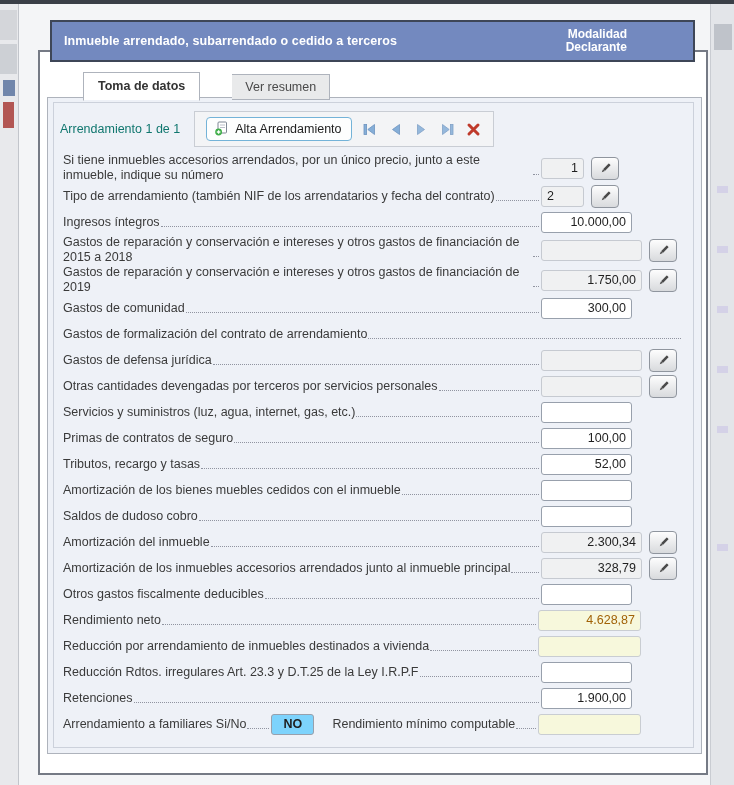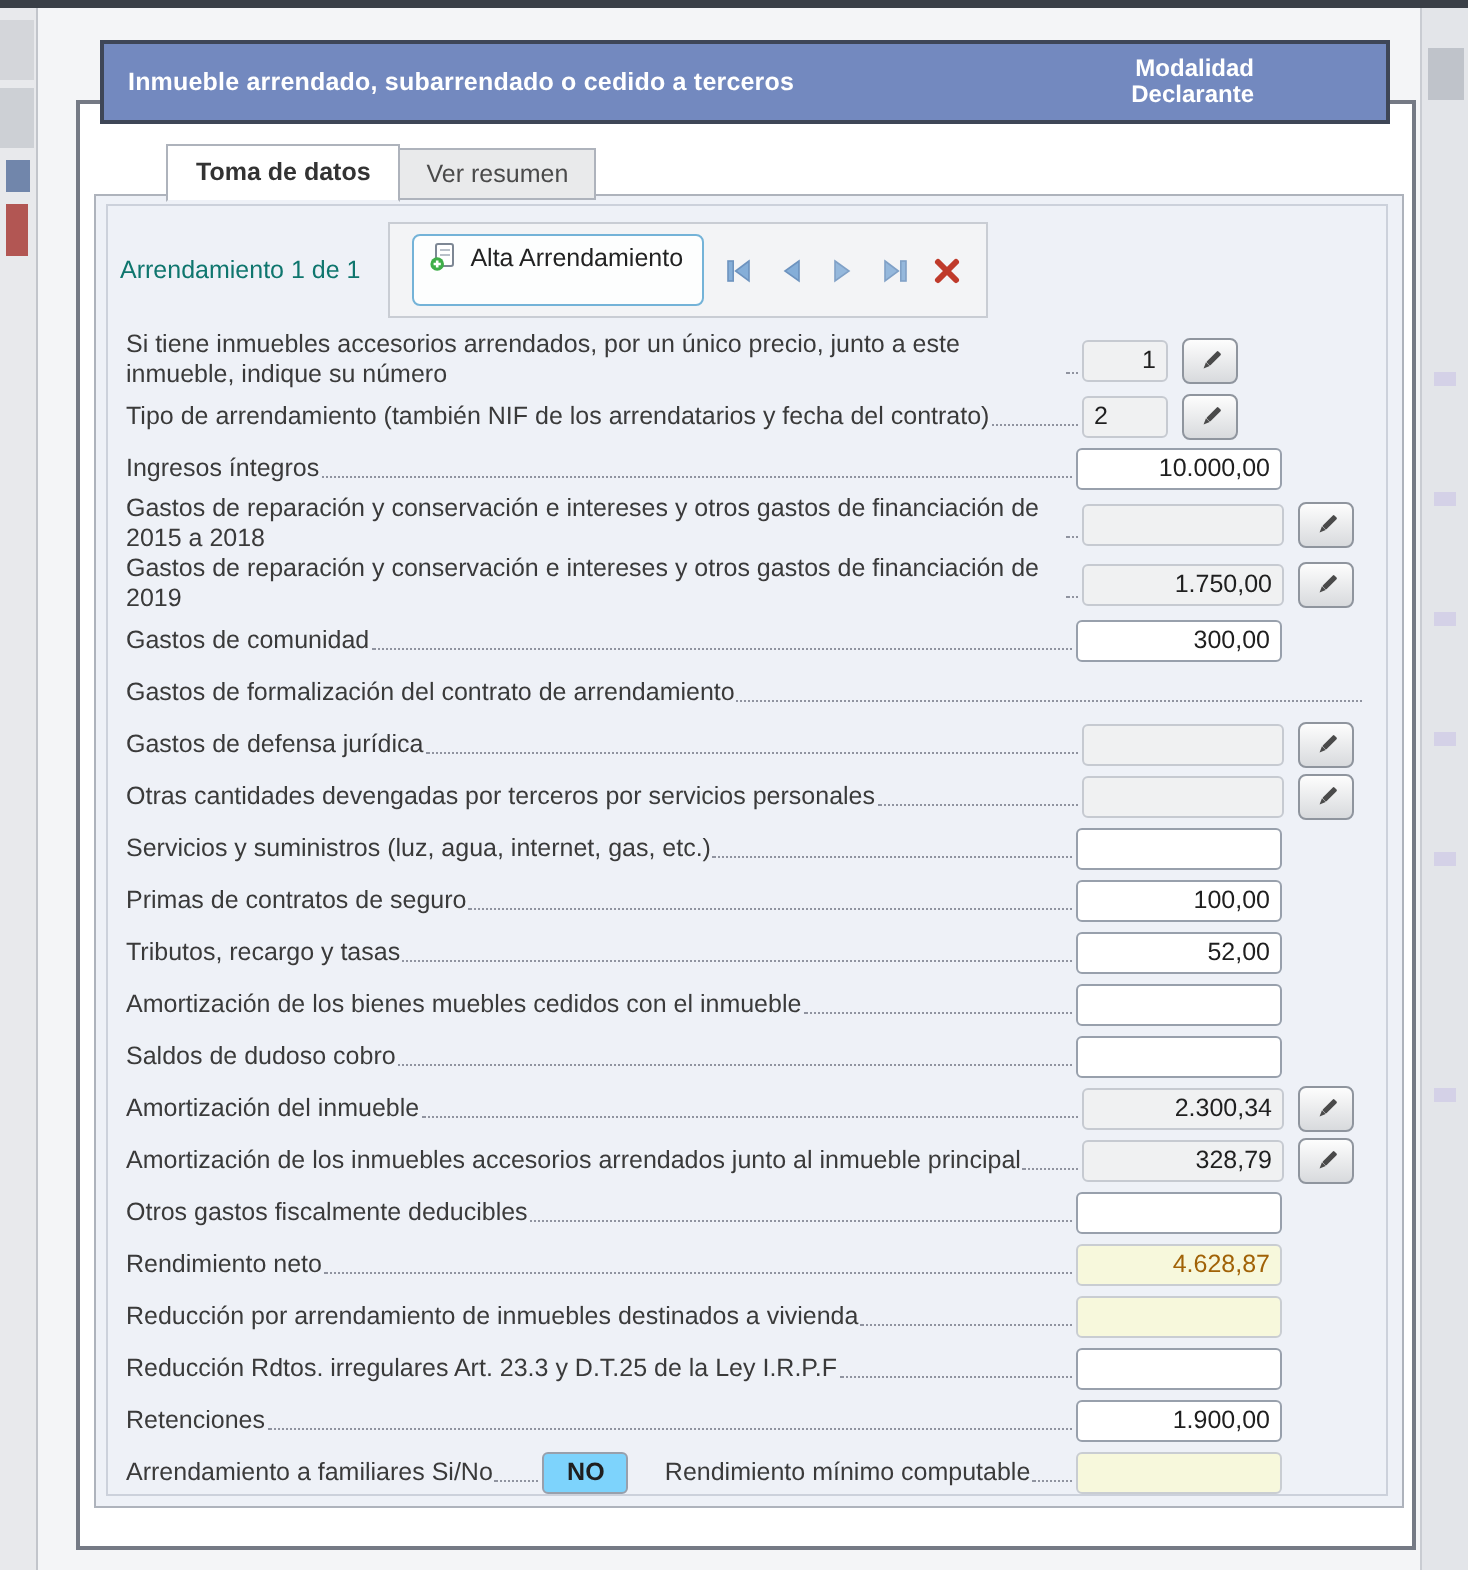--- a/index.html
+++ b/index.html
@@ -34,21 +34,21 @@
   .titlebar .tb-title{font-size:12.5px;font-weight:700;letter-spacing:.1px;}
   .titlebar .tb-mode{font-size:12px;font-weight:700;text-align:right;line-height:13px;}
 
   
   .tabs{position:absolute;left:7px;top:20px;display:flex;align-items:flex-end;z-index:5;padding-left:36px;}
   .tab{box-sizing:border-box;border:1px solid #aeb3bc;font-size:12.5px;cursor:default;}
   .tab.active{
     background:#ffffff;font-weight:700;color:#333;padding:6px 14px 7px;
     margin-bottom:-1px;border-bottom:1px solid #eef1f7;z-index:6;
   }
-  .tab.inactive{background:#e9eaeb;color:#4a4a4a;padding:5px 13px;border-left:none;}
+  .tab.inactive{background:#e9eaeb;color:#4a4a4a;padding:5px 13px;border-left:none;margin-left:32px;}
 
   
   .panel{
     position:absolute;left:7px;top:45px;width:655px;height:657px;box-sizing:border-box;
     background:#eef1f7;border:1px solid #aeb3bc;
   }
   .inner{
     position:absolute;left:5px;top:4px;right:7px;bottom:5px;
     border:1px solid #ccd1db;padding:6px 8px 4px 6px;box-sizing:border-box;
   }
@@ -56,38 +56,38 @@
   
   .nav-row{display:flex;align-items:center;margin:2px 0 6px 0;}
   .record-label{font-size:12.5px;color:#0f766e;margin-right:14px;}
   .toolbar-box{
     display:flex;align-items:center;gap:9px;
     background:#f3f4f6;border:1px solid #c9cdd4;padding:5px 11px;
   }
   .add-btn{
     display:flex;align-items:center;gap:6px;
     background:#fdfefe;border:1px solid #74b3d8;border-radius:4px;
-    padding:3px 9px 16px 7px;font-size:12.5px;color:#222;
+    padding:3px 9px 4px 7px;font-size:12.5px;color:#222;
     font-family:"Liberation Sans",sans-serif;cursor:pointer;
   }
   .nav-icon{width:17px;height:17px;display:flex;align-items:center;justify-content:center;cursor:pointer;background:none;border:none;padding:0;}
 
   
   .form-rows{padding:0 2px 0 3px;}
   .form-row{display:flex;align-items:center;min-height:26px;}
   .row-label{font-size:12.5px;color:#3a3a3a;line-height:15px;max-width:490px;}
   .leader{flex:1 1 auto;min-width:6px;border-bottom:1px dotted #9094a0;align-self:flex-end;margin:0 2px 8px 1px;height:1px;}
   .leader.fixed{flex:0 0 22px;}
   .field-zone{flex:0 0 142px;display:flex;align-items:center;}
   .field{
     box-sizing:border-box;height:21px;line-height:19px;font-size:12.5px;
     padding:0 5px;border-radius:3px;color:#1f1f1f;text-align:right;
     white-space:nowrap;overflow:hidden;
   }
-  .field.input{background:#ffffff;border:1px solid #98a0ac;width:103px;}
+  .field.input{background:#ffffff;border:1px solid #98a0ac;width:91px;}
   .field.edit{background:#f0f1f2;border:1px solid #c6cad1;width:101px;}
   .field.calc{background:#f7f8dc;border:1px solid #c9cdd2;width:103px;color:#a16207;}
   .field.small{width:43px;}
   .field.align-left{text-align:left;}
   .field.toggle{width:43px;text-align:center;font-weight:600;background:#7dd3fc;border:1px solid #98a0ac;}
   .pencil-btn{
     width:28px;height:23px;margin-left:7px;flex:0 0 auto;
     border:1px solid #8f959e;border-radius:4px;
     background:linear-gradient(#fdfdfd,#d8dadd);
     display:flex;align-items:center;justify-content:center;cursor:pointer;padding:0;

